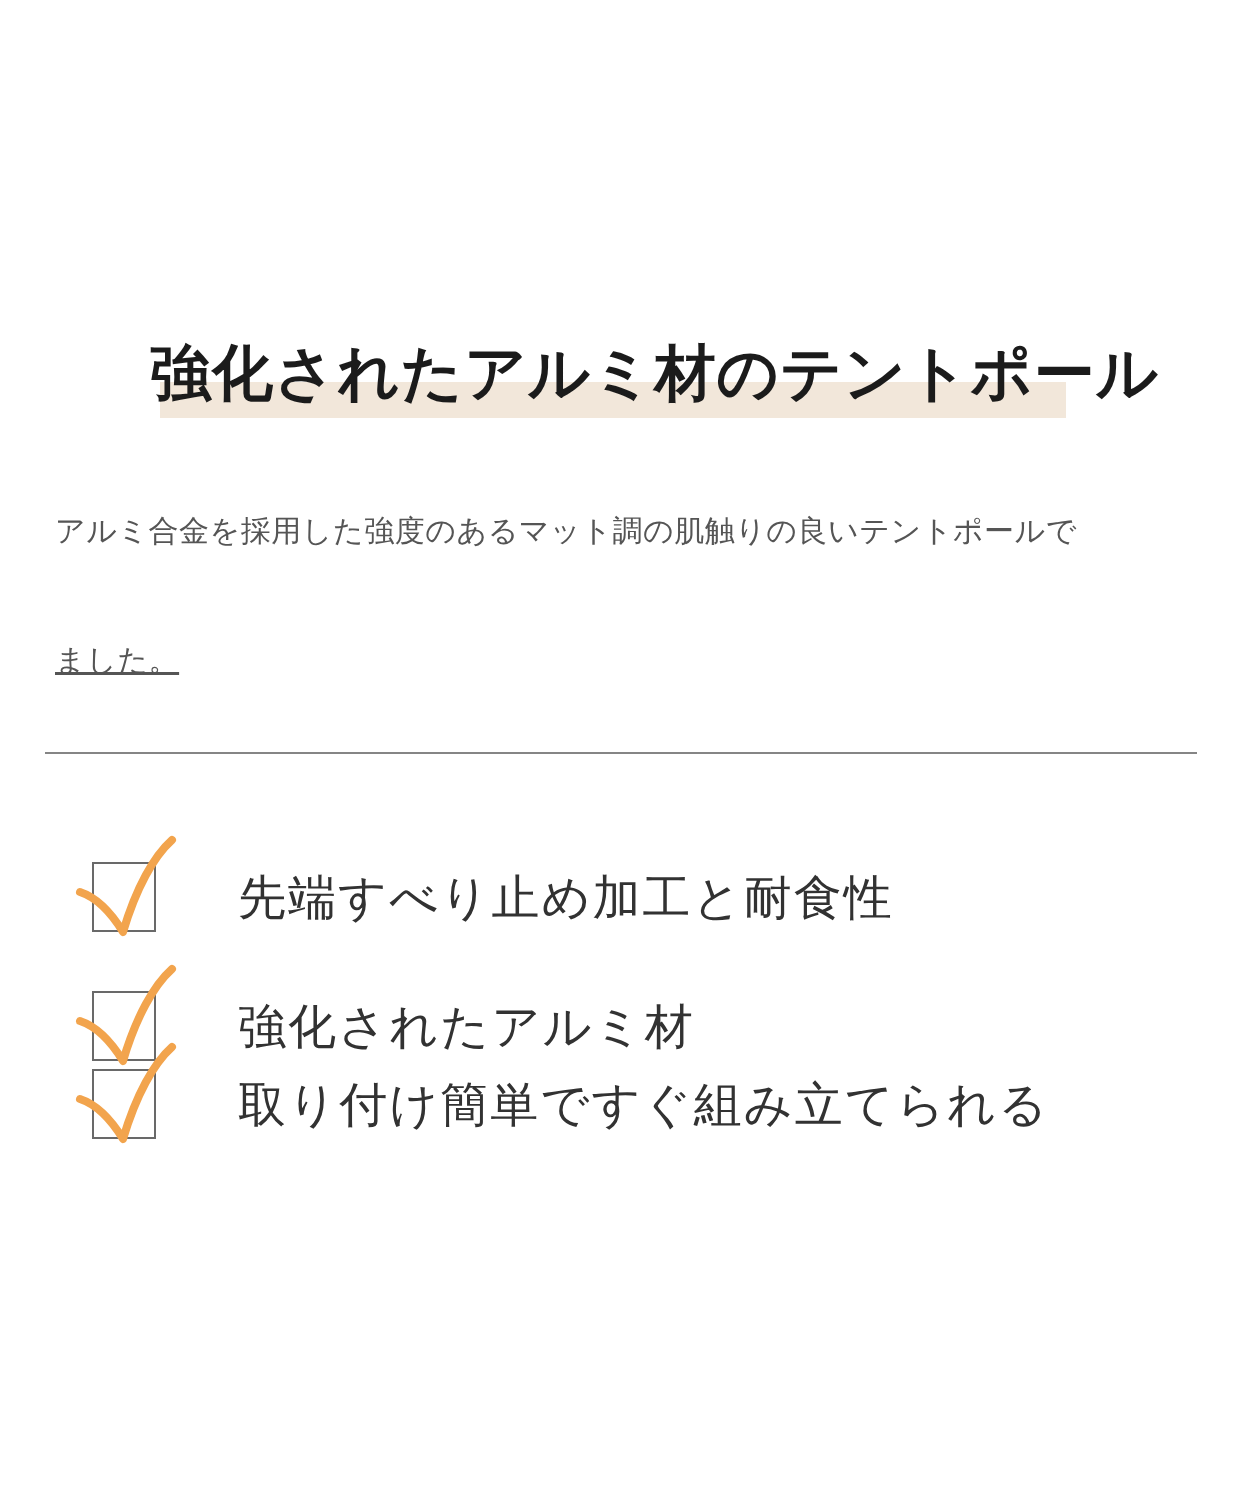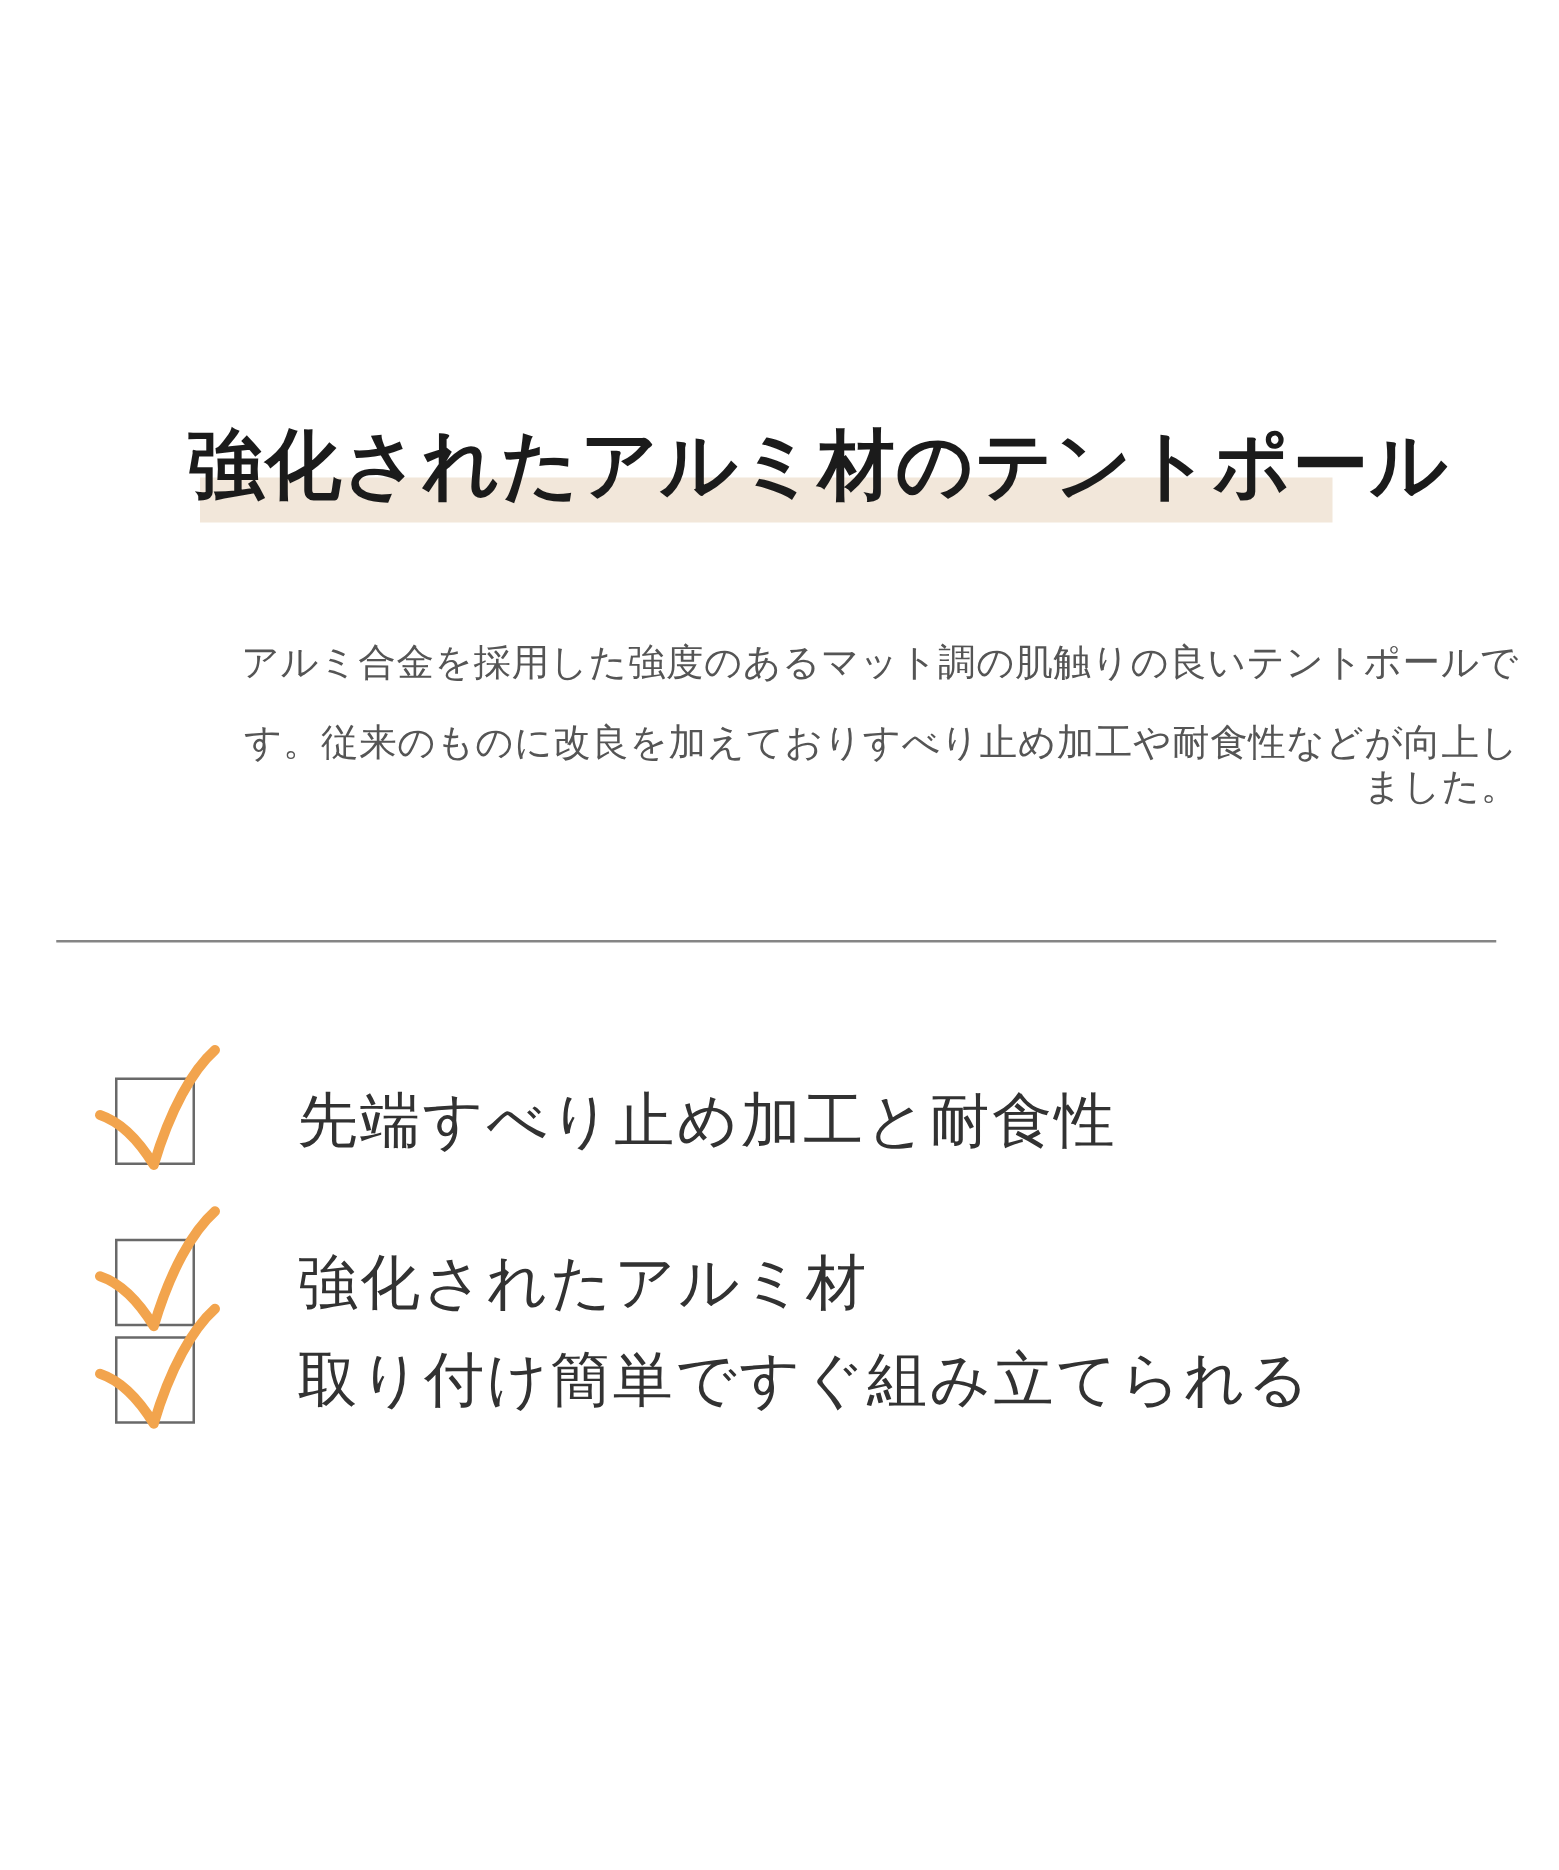--- a/index.html
+++ b/index.html
@@ -35,25 +35,25 @@
   .heading{
     position:absolute; left:150px; top:342px; width:1090px;
     font-family:"DejaVu Serif","Liberation Serif",serif;
     font-weight:600; font-size:61px; line-height:1; letter-spacing:1px;
     color:var(--heading-text); white-space:nowrap;
   }
   
   .desc{
     position:absolute; left:55px; width:1160px;
     font-size:30px; line-height:34px; letter-spacing:0.5px;
-    color:var(--body-text); white-space:nowrap;text-align:right;
+    color:var(--body-text); white-space:nowrap;
   }
   .desc-1{top:514px;}
   .desc-2{top:578px;}
-  .desc-3{top:613px;}
+  .desc-3{top:643px;text-decoration:underline;}
   
   .divider{
     position:absolute; left:45px; top:752px; width:1152px; height:2px;
     background:var(--divider);
   }
   
   .check-row{
     position:absolute; left:92px;
     display:flex; align-items:center;
   }
@@ -82,21 +82,20 @@
 </head>
 <body>
 
 <div class="page">
 
 
   <div class="heading-highlight"></div>
   <h2 class="heading">強化されたアルミ材のテントポール</h2>
 
   <p class="desc desc-1">アルミ合金を採用した強度のあるマット調の肌触りの良いテントポールで</p>
-  <p class="desc desc-2">す。従来のものに改良を加えておりすべり止め加工や耐食性などが向上し</p>
   <p class="desc desc-3">ました。</p>
 
   <div class="divider"></div>
 
   <div class="check-row row-0">
     <span class="checkbox">
       <svg class="checkmark" viewBox="0 0 100 105" xmlns="http://www.w3.org/2000/svg" aria-hidden="true">
         <path d="M2,56 C20,62 34,78 45,96 C58,52 76,20 94,4"></path>
       </svg>
     </span>

